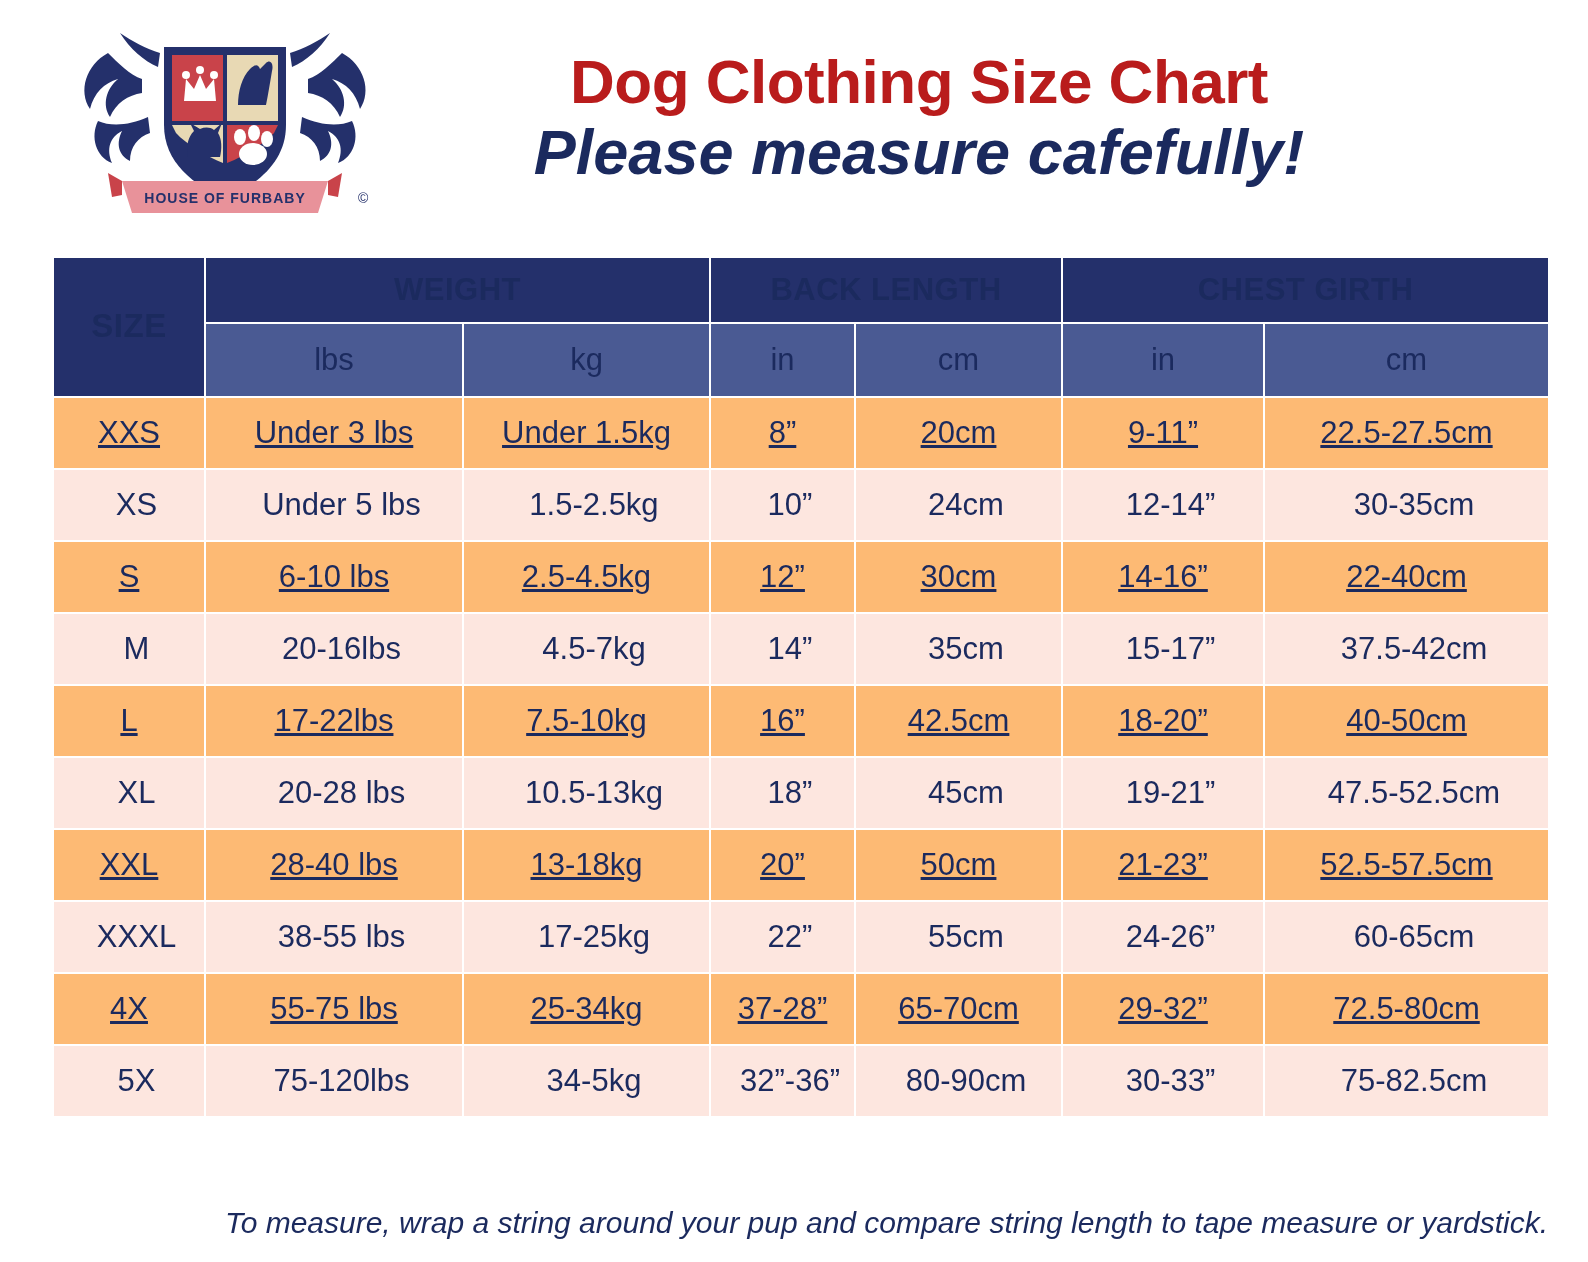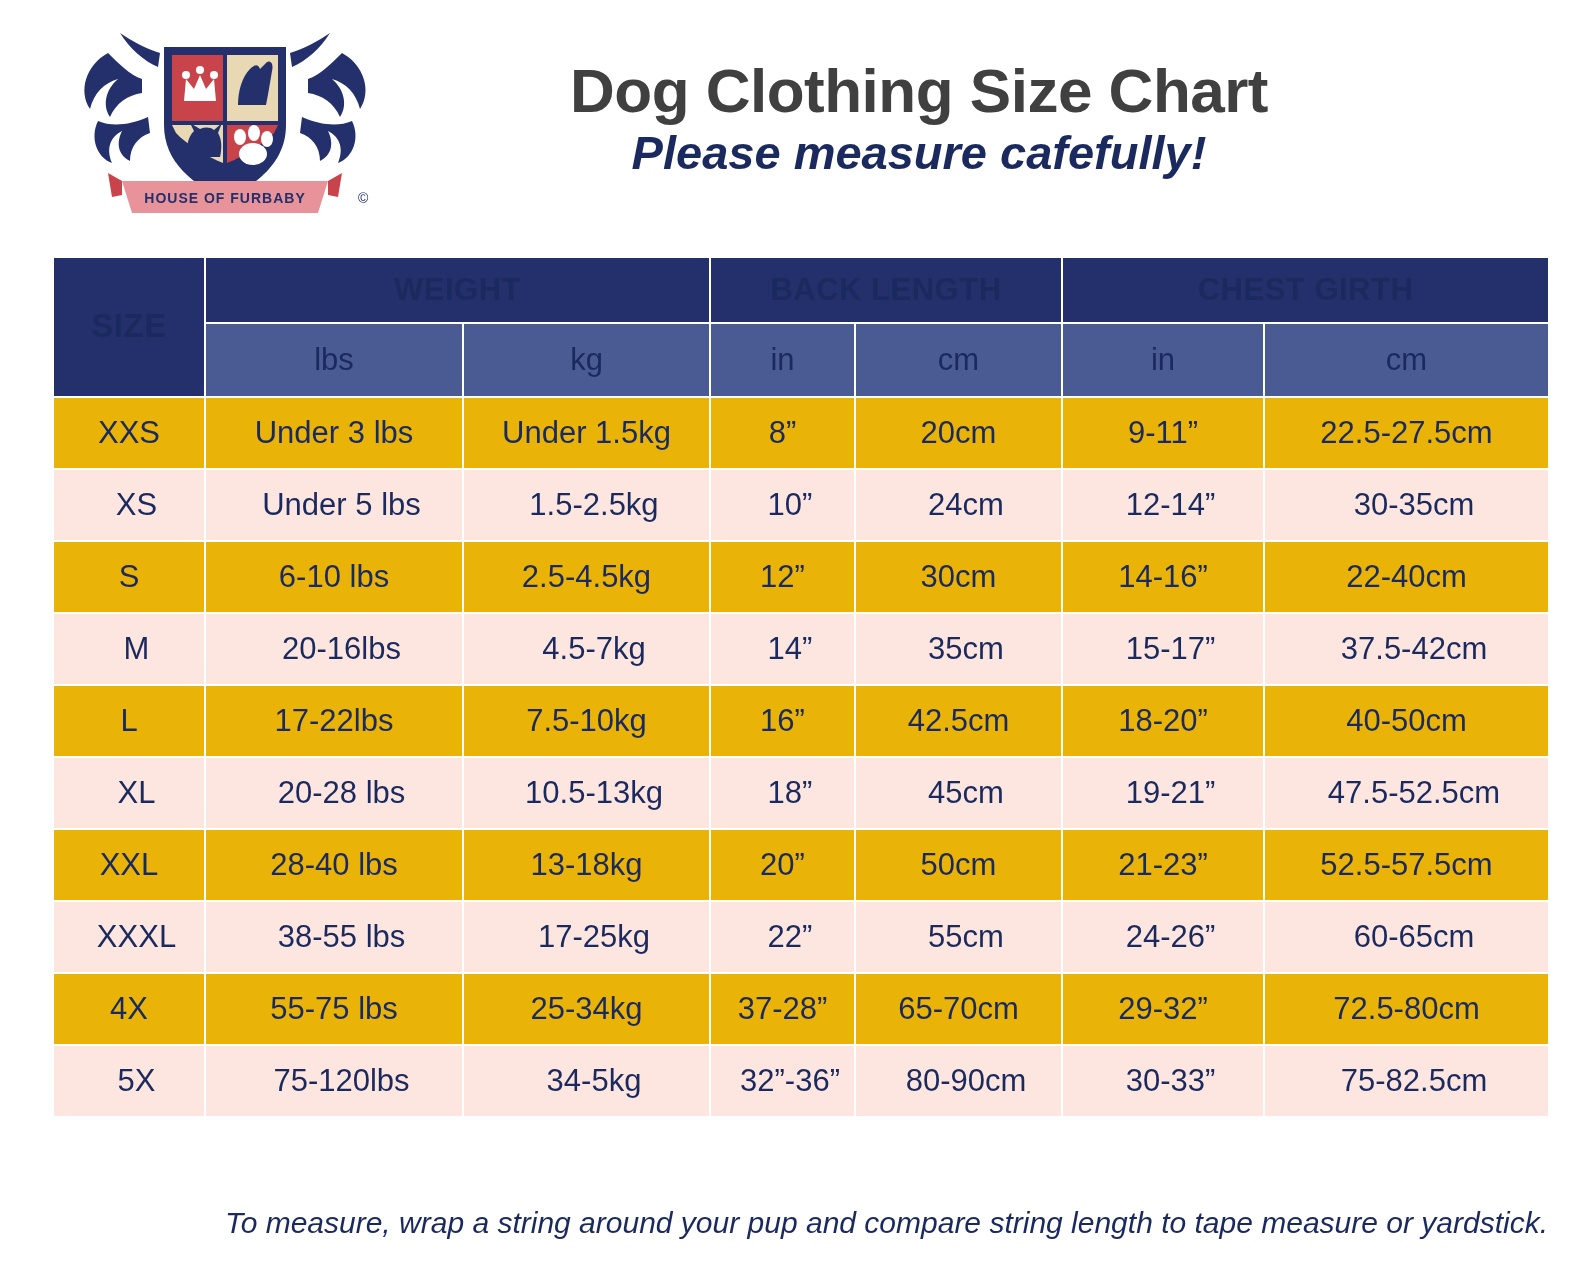--- a/index.html
+++ b/index.html
@@ -37,26 +37,26 @@
   }
   .titles {
     flex: 1 1 auto;
     text-align: center;
     padding-right: 140px;
   }
   .title-main {
     font-size: 62px;
     font-weight: bold;
     letter-spacing: -0.5px;
-    color: #404040;
+    color: #b91c1c;
     line-height: 1.05;
     margin: 0 0 4px 0;
   }
   .title-sub {
-    font-size: 47px;
+    font-size: 63px;
     font-style: italic;
     font-weight: bold;
     color: #1b2a5e;
     line-height: 1.1;
     margin: 0;
   }
 
   
   table.size-chart {
     position: absolute;
@@ -93,21 +93,21 @@
     font-size: 33px;
     height: 72px;
   }
   .hdr-top th.size-cell {
     border-bottom: 2px solid #24306b;
   }
   tbody tr td {
     height: 70px;
     font-size: 31px;
   }
-  tbody tr.row-dark td { background: #eab308; }
+  tbody tr.row-dark td { background: #fdba74; text-decoration: underline; }
   tbody tr.row-light td { background: #fde6df; padding-left: 15px; }
 
   col.c-size   { width: 150px; }
   col.c-lbs    { width: 256px; }
   col.c-kg     { width: 245px; }
   col.c-bl-in  { width: 143px; }
   col.c-bl-cm  { width: 205px; }
   col.c-cg-in  { width: 200px; }
   col.c-cg-cm  { width: 283px; }
 

